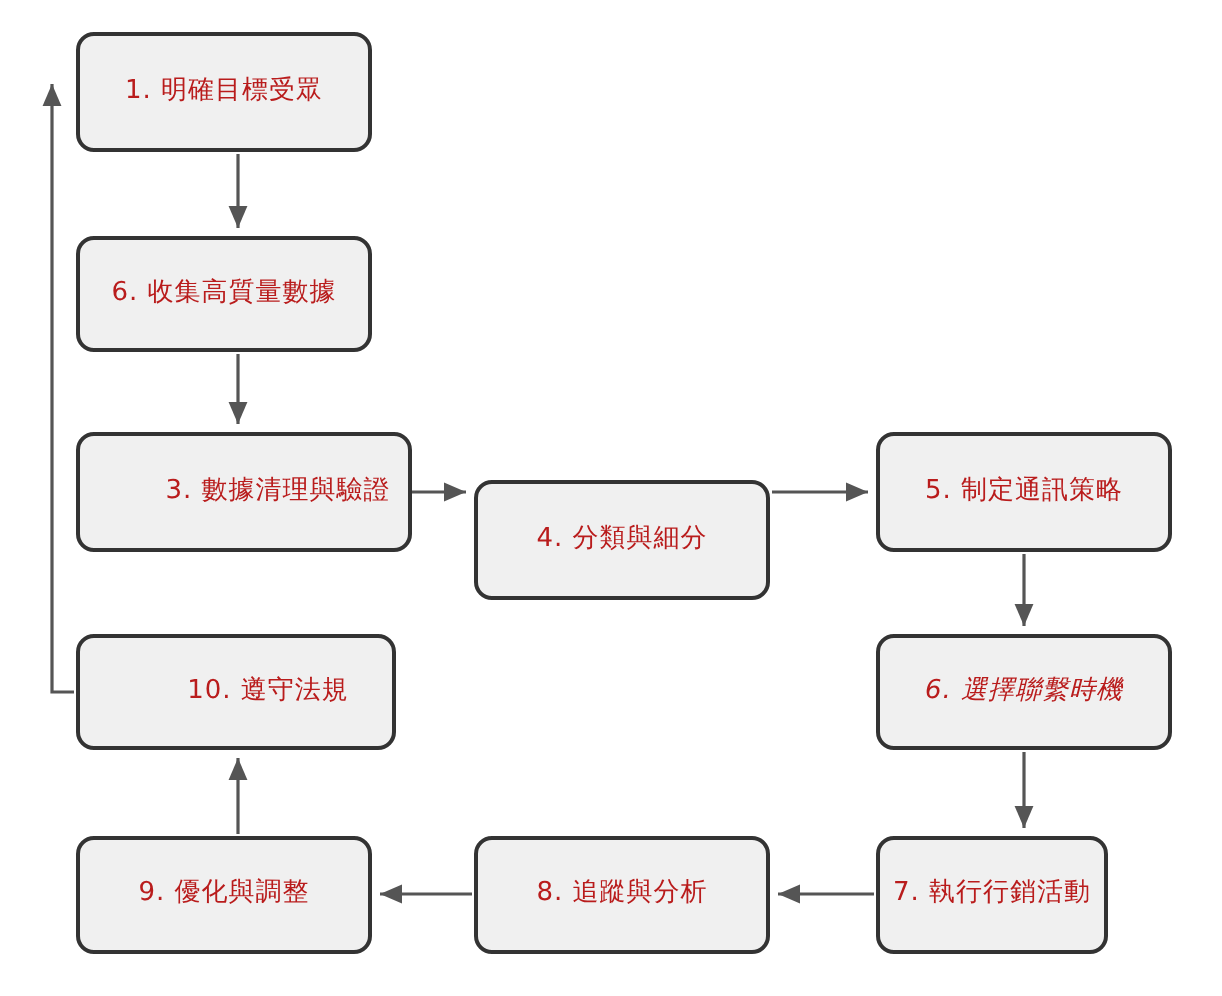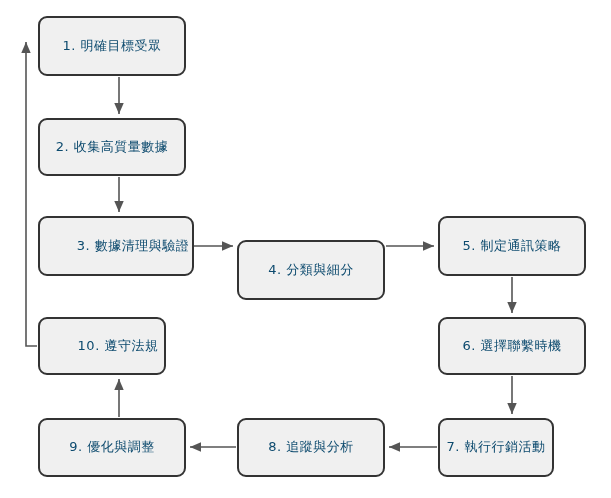--- a/index.html
+++ b/index.html
@@ -34,35 +34,35 @@
     border: 2px solid #333333;
     border-radius: 9px;
     display: flex;
     align-items: center;
     justify-content: center;
     text-align: center;
   }
   .node-label {
     font-size: 13px;
     line-height: 1.3;
-    color: #0c4a6e;
+    color: #b91c1c;
     letter-spacing: 0.5px;
     white-space: nowrap;
     font-family: "DejaVu Sans", "Liberation Sans", sans-serif;
   }
   
   #node-1  { left: 38px;  top: 16px;  width: 148px; height: 60px; }
   #node-2  { left: 38px;  top: 118px; width: 148px; height: 58px; }
-  #node-3  { left: 38px;  top: 216px; width: 156px; height: 60px; padding-left: 34px; }
-  #node-10 { left: 38px;  top: 317px; width: 128px; height: 58px; padding-left: 32px; }
+  #node-3  { left: 38px;  top: 216px; width: 168px; height: 60px; padding-left: 34px; }
+  #node-10 { left: 38px;  top: 317px; width: 160px; height: 58px; padding-left: 32px; }
   #node-9  { left: 38px;  top: 418px; width: 148px; height: 59px; align-items: center; }
   #node-4  { left: 237px; top: 216px; width: 148px; height: 60px; margin-top: 24px; }
   #node-8  { left: 237px; top: 418px; width: 148px; height: 59px; align-items: center; }
   #node-5  { left: 438px; top: 216px; width: 148px; height: 60px; text-align: center; }
-  #node-6  { left: 438px; top: 317px; width: 148px; height: 58px; }
+  #node-6  { left: 438px; top: 317px; width: 148px; height: 58px; font-style: italic; }
   #node-7  { left: 438px; top: 418px; width: 116px; height: 59px; }
 </style>
 </head>
 <body>
 
 <div id="flow-root">
 
   <svg id="edge-layer" viewBox="0 0 611 498" width="611" height="498" xmlns="http://www.w3.org/2000/svg">
     <defs>
       <marker id="arrowhead" markerWidth="8" markerHeight="8" refX="7" refY="3" orient="auto" markerUnits="strokeWidth">
@@ -89,21 +89,21 @@
     <line x1="119" y1="417" x2="119" y2="379" stroke="#555555" stroke-width="1.6" marker-end="url(#arrowhead)"></line>
 
     <path d="M 37,346 L 26,346 L 26,42" fill="none" stroke="#555555" stroke-width="1.6" marker-end="url(#arrowhead)"></path>
   </svg>
 
   <div class="node" id="node-1">
     <span class="node-label">1. 明確目標受眾</span>
   </div>
 
   <div class="node" id="node-2">
-    <span class="node-label">2. 收集高質量數據</span>
+    <span class="node-label">6. 收集高質量數據</span>
   </div>
 
   <div class="node" id="node-3">
     <span class="node-label">3. 數據清理與驗證</span>
   </div>
 
   <div class="node" id="node-4">
     <span class="node-label">4. 分類與細分</span>
   </div>
 

